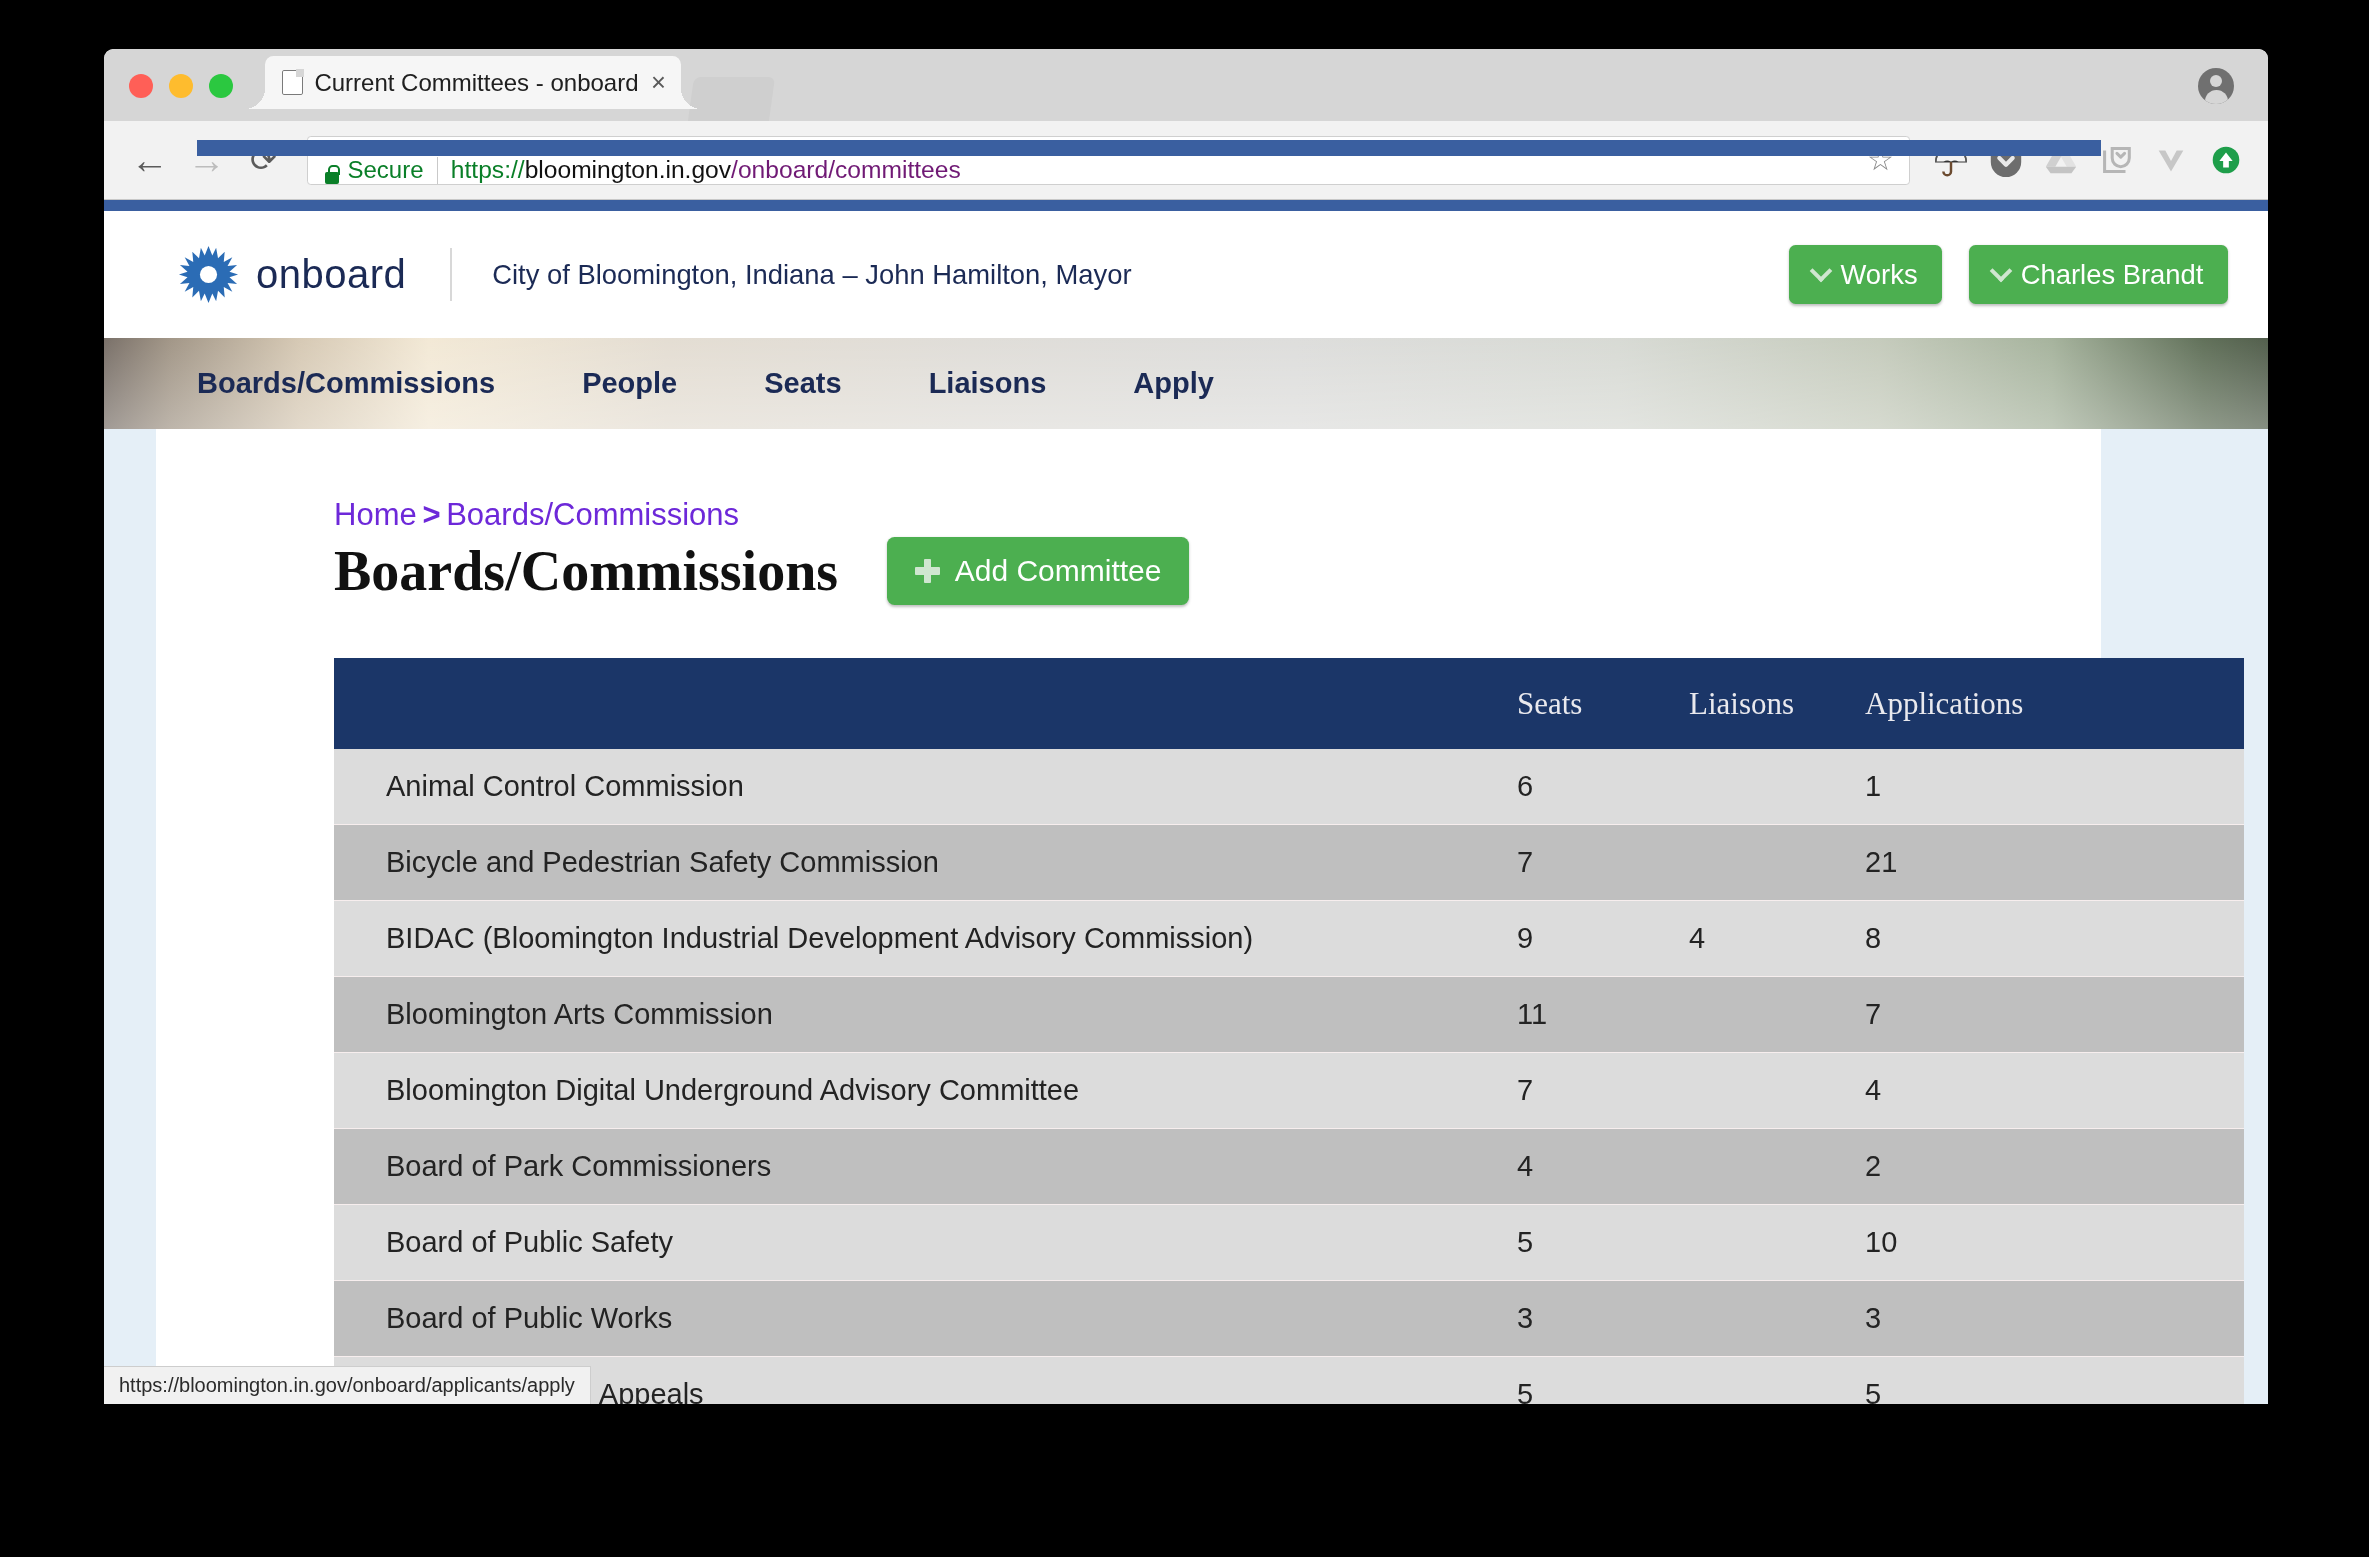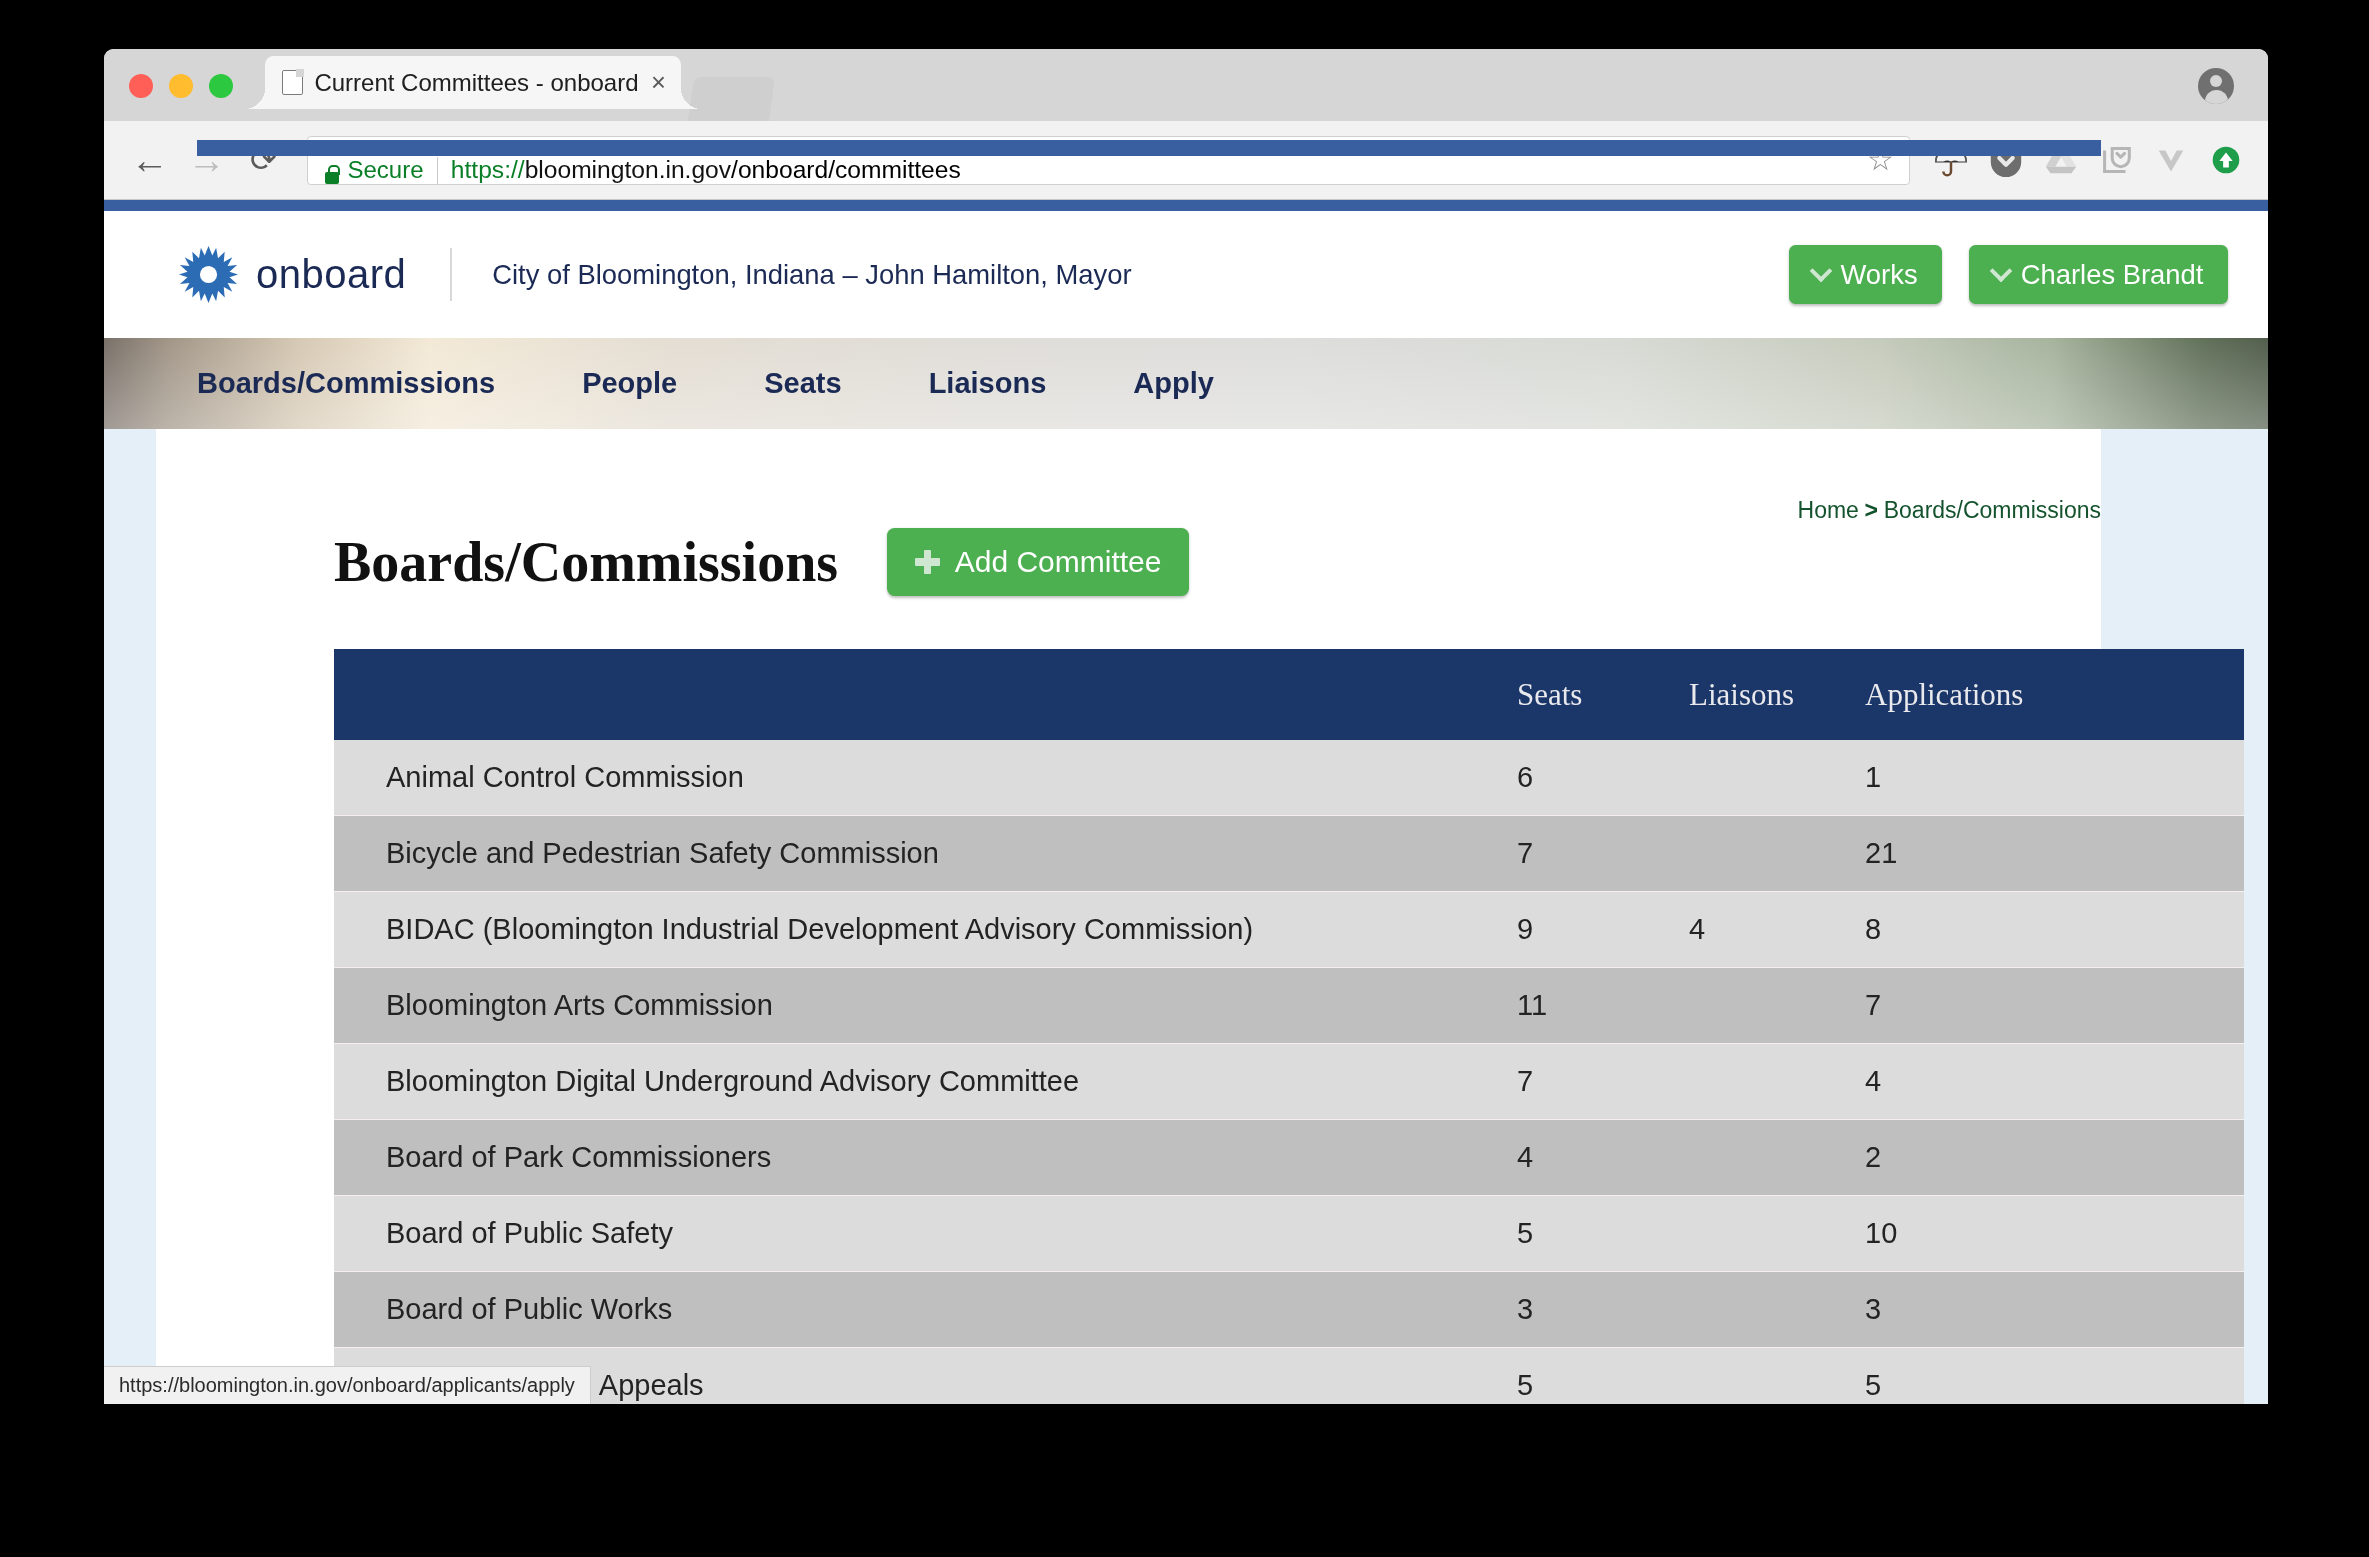--- a/index.html
+++ b/index.html
@@ -121,21 +121,21 @@
     border: 2.4px solid #0a7f28; border-bottom: none;
     border-radius: 4.7px 4.7px 0 0;
   }
   #secure-label { font-size: 24px; color: #0a7f28; margin-right: 13.2px; }
   #url-sep {
     width: 0.9px; height: 26.5px; background: #c9c9c9; margin-right: 13.2px;
   }
   #url { font-size: 24.6px; white-space: nowrap; }
   #url .scheme { color: #0a7f28; }
   #url .host   { color: #111; }
-  #url .path   { color: #000000; }
+  #url .path   { color: #701a75; }
   #star {
     position: absolute; right: 15px; top: 50%;
     transform: translateY(-50%);
     font-size: 30px; color: #8a8a8a; line-height: 1;
   }
 
   #exts { display: flex; align-items: center; gap: 0; padding-right: 15px; }
   .ext { width: 55px; height: 49px; display: flex; align-items: center; justify-content: center; }
 
   
@@ -217,21 +217,21 @@
   #right-rail {
     position: absolute; right: 0; top: 0; bottom: 0; width: 167px;
     background: #e5eff7;
   }
   #content {
     position: absolute; left: 52px; right: 167px; top: 0; bottom: 0;
     background: #fff;
     padding: 68px 0 0 178px;
   }
 
-  #breadcrumb { font-size: 23px; color: #14532d; margin-bottom: 3.8px; text-align: right; }
+  #breadcrumb { font-size: 31px; color: #6d28d9; margin-bottom: 3.8px; }
   #breadcrumb .sep { font-weight: bold; margin: 0 5.7px; }
 
   #title-row { display: flex; align-items: center; gap: 49px; }
   #page-title {
     font-family: "Liberation Serif", serif;
     font-size: 56px; color: #111; white-space: nowrap;
   }
   #add-btn { height: 68px; font-size: 30px; border-radius: 7.6px; padding: 0 28px; gap: 15px; }
   .plus {
     display: inline-block; position: relative;

